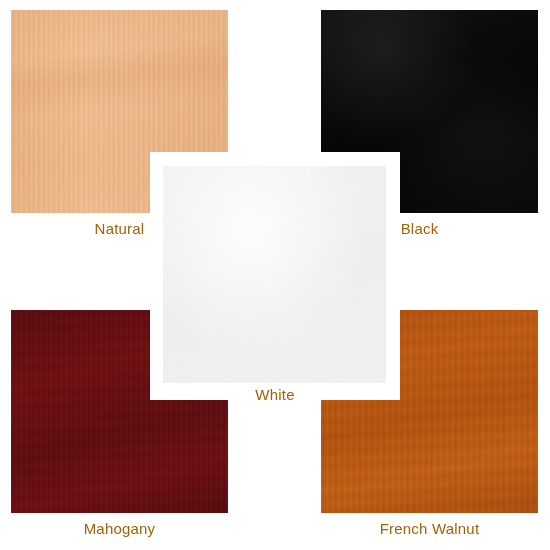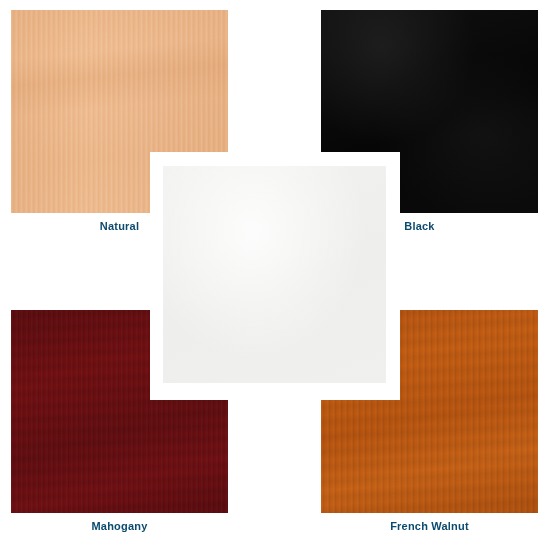--- a/index.html
+++ b/index.html
@@ -28,23 +28,23 @@
   .swatch {
     position: absolute;
     left: 0;
     top: 0;
   }
 
   .swatch-label {
     position: absolute;
     width: 100%;
     text-align: center;
-    font-size: 11px;
-    font-weight: 700;
-    color: #0c4a6e;
+    font-size: 15px;
+    font-weight: 400;
+    color: #a16207;
     letter-spacing: 0.2px;
     white-space: nowrap;
   }
 
   
   #cell-natural       { left: 11px;  top: 10px;  width: 217px; height: 203px; }
   #cell-black         { left: 321px; top: 10px;  width: 197px; height: 203px; }
   #cell-mahogany      { left: 11px;  top: 310px; width: 217px; height: 203px; }
   #cell-frenchwalnut  { left: 321px; top: 310px; width: 217px; height: 203px; }
 
@@ -165,15 +165,16 @@
     <div class="swatch-label">French Walnut</div>
   </div>
 
   <div class="swatch-cell" id="cell-mahogany">
     <div class="swatch mat-mahogany"></div>
     <div class="swatch-label">Mahogany</div>
   </div>
 
   <div class="swatch-cell" id="cell-white">
     <div class="swatch mat-white"></div>
+    <div class="swatch-label">White</div>
   </div>
 
 </div>
 
 </body></html>

